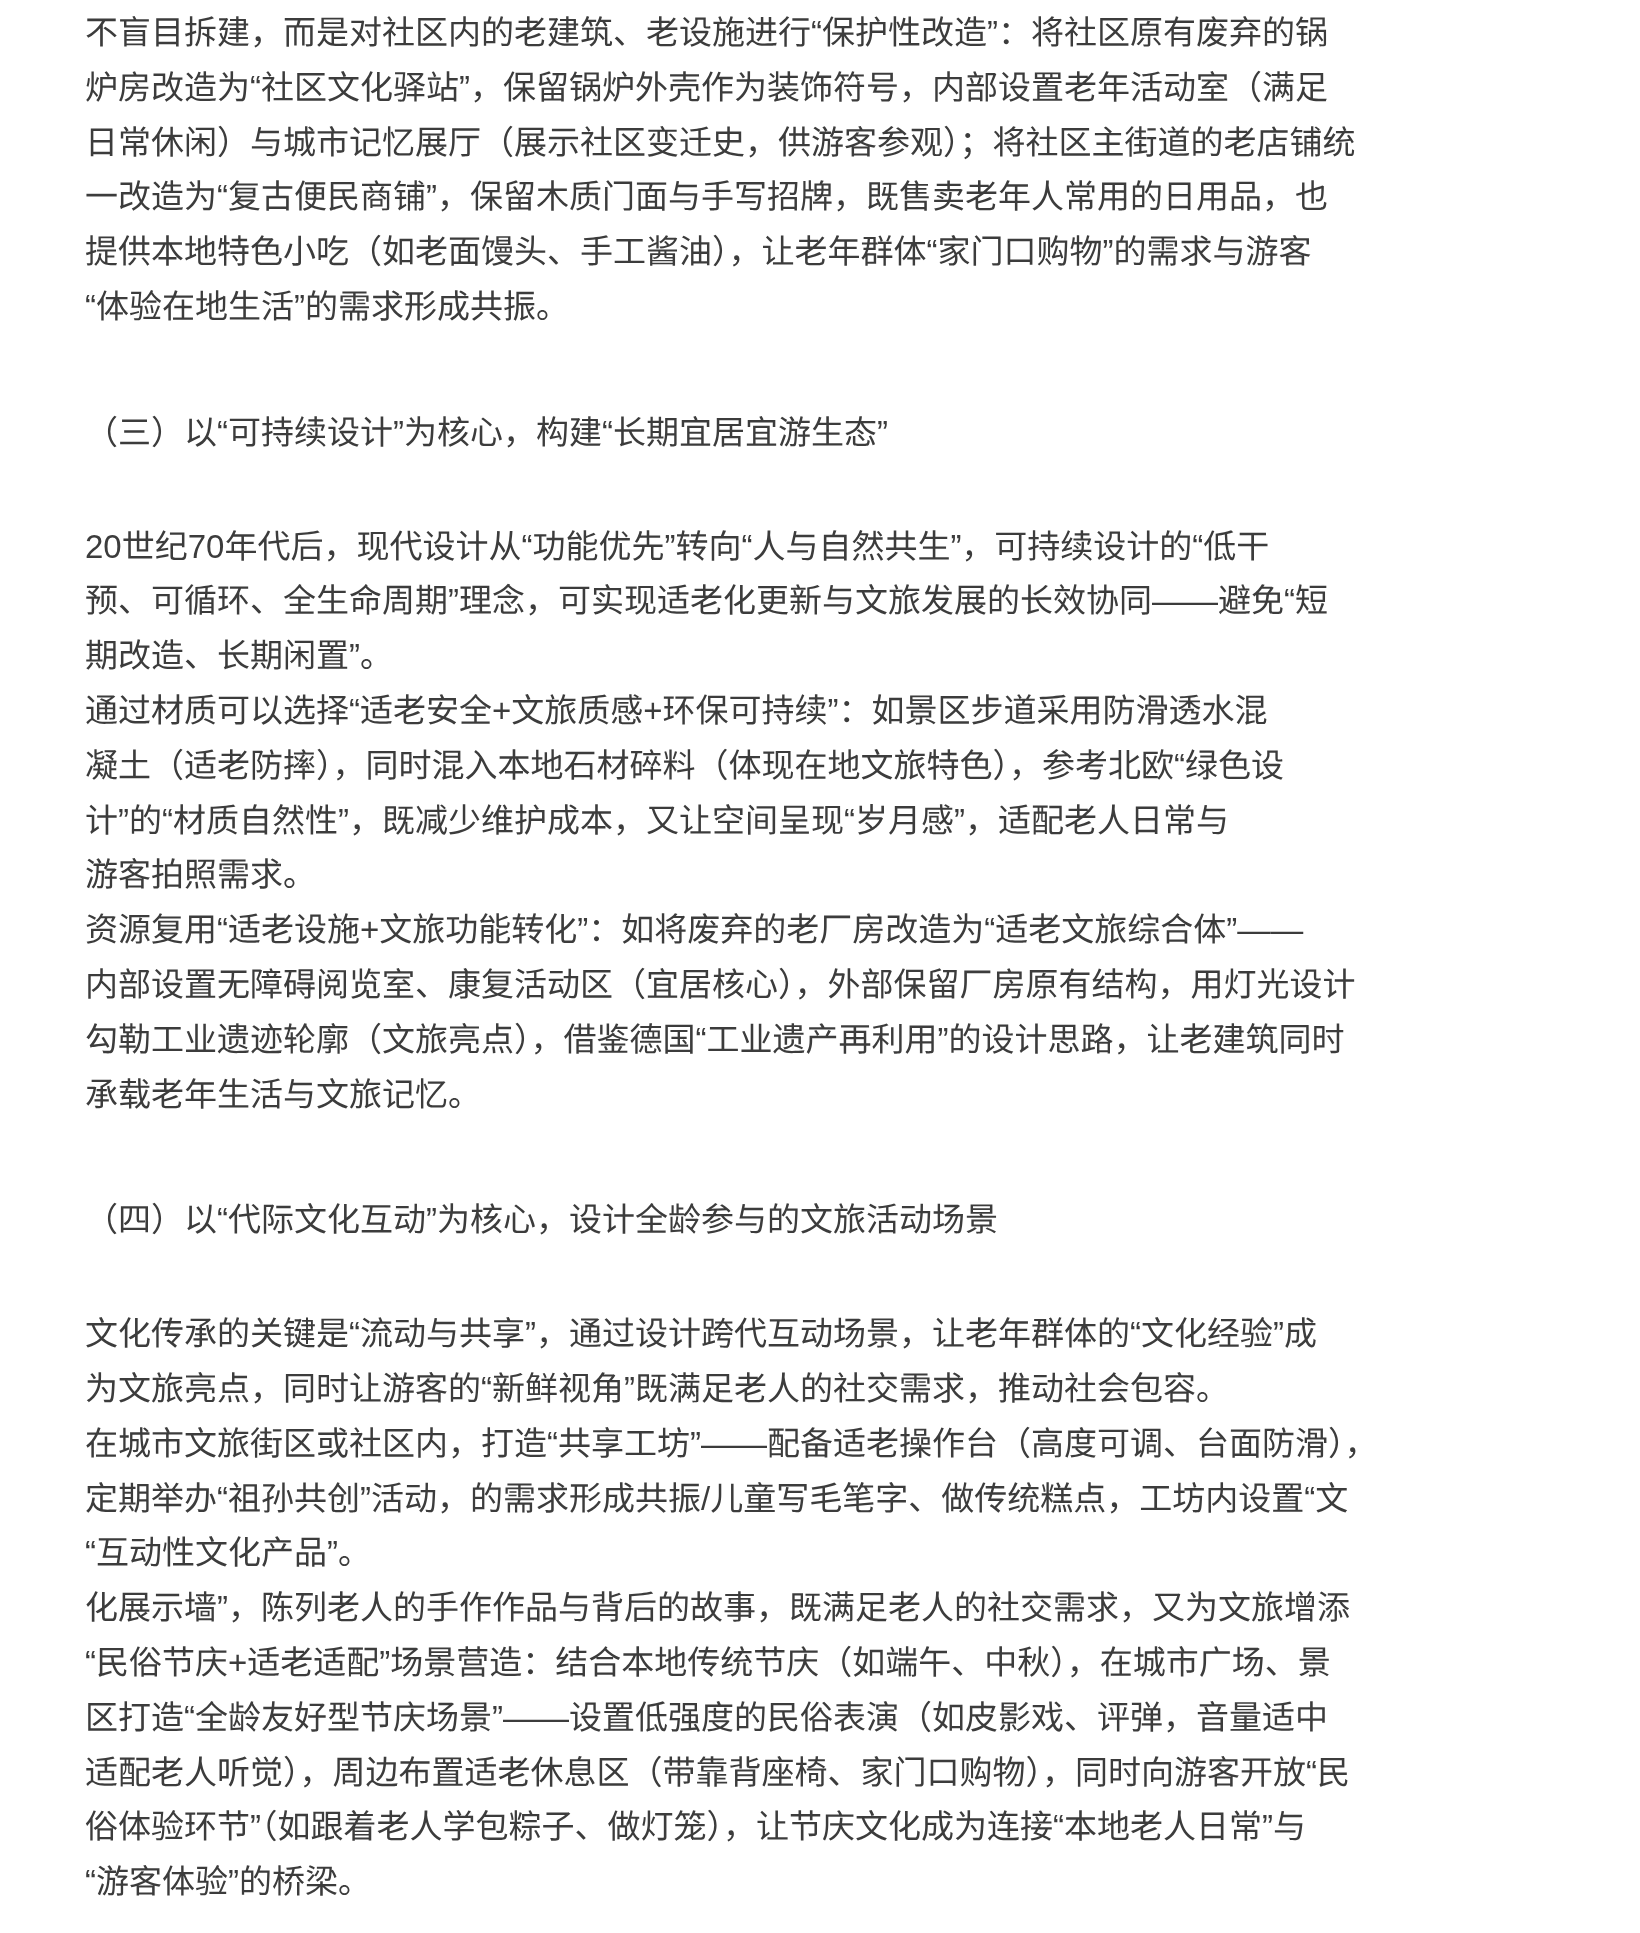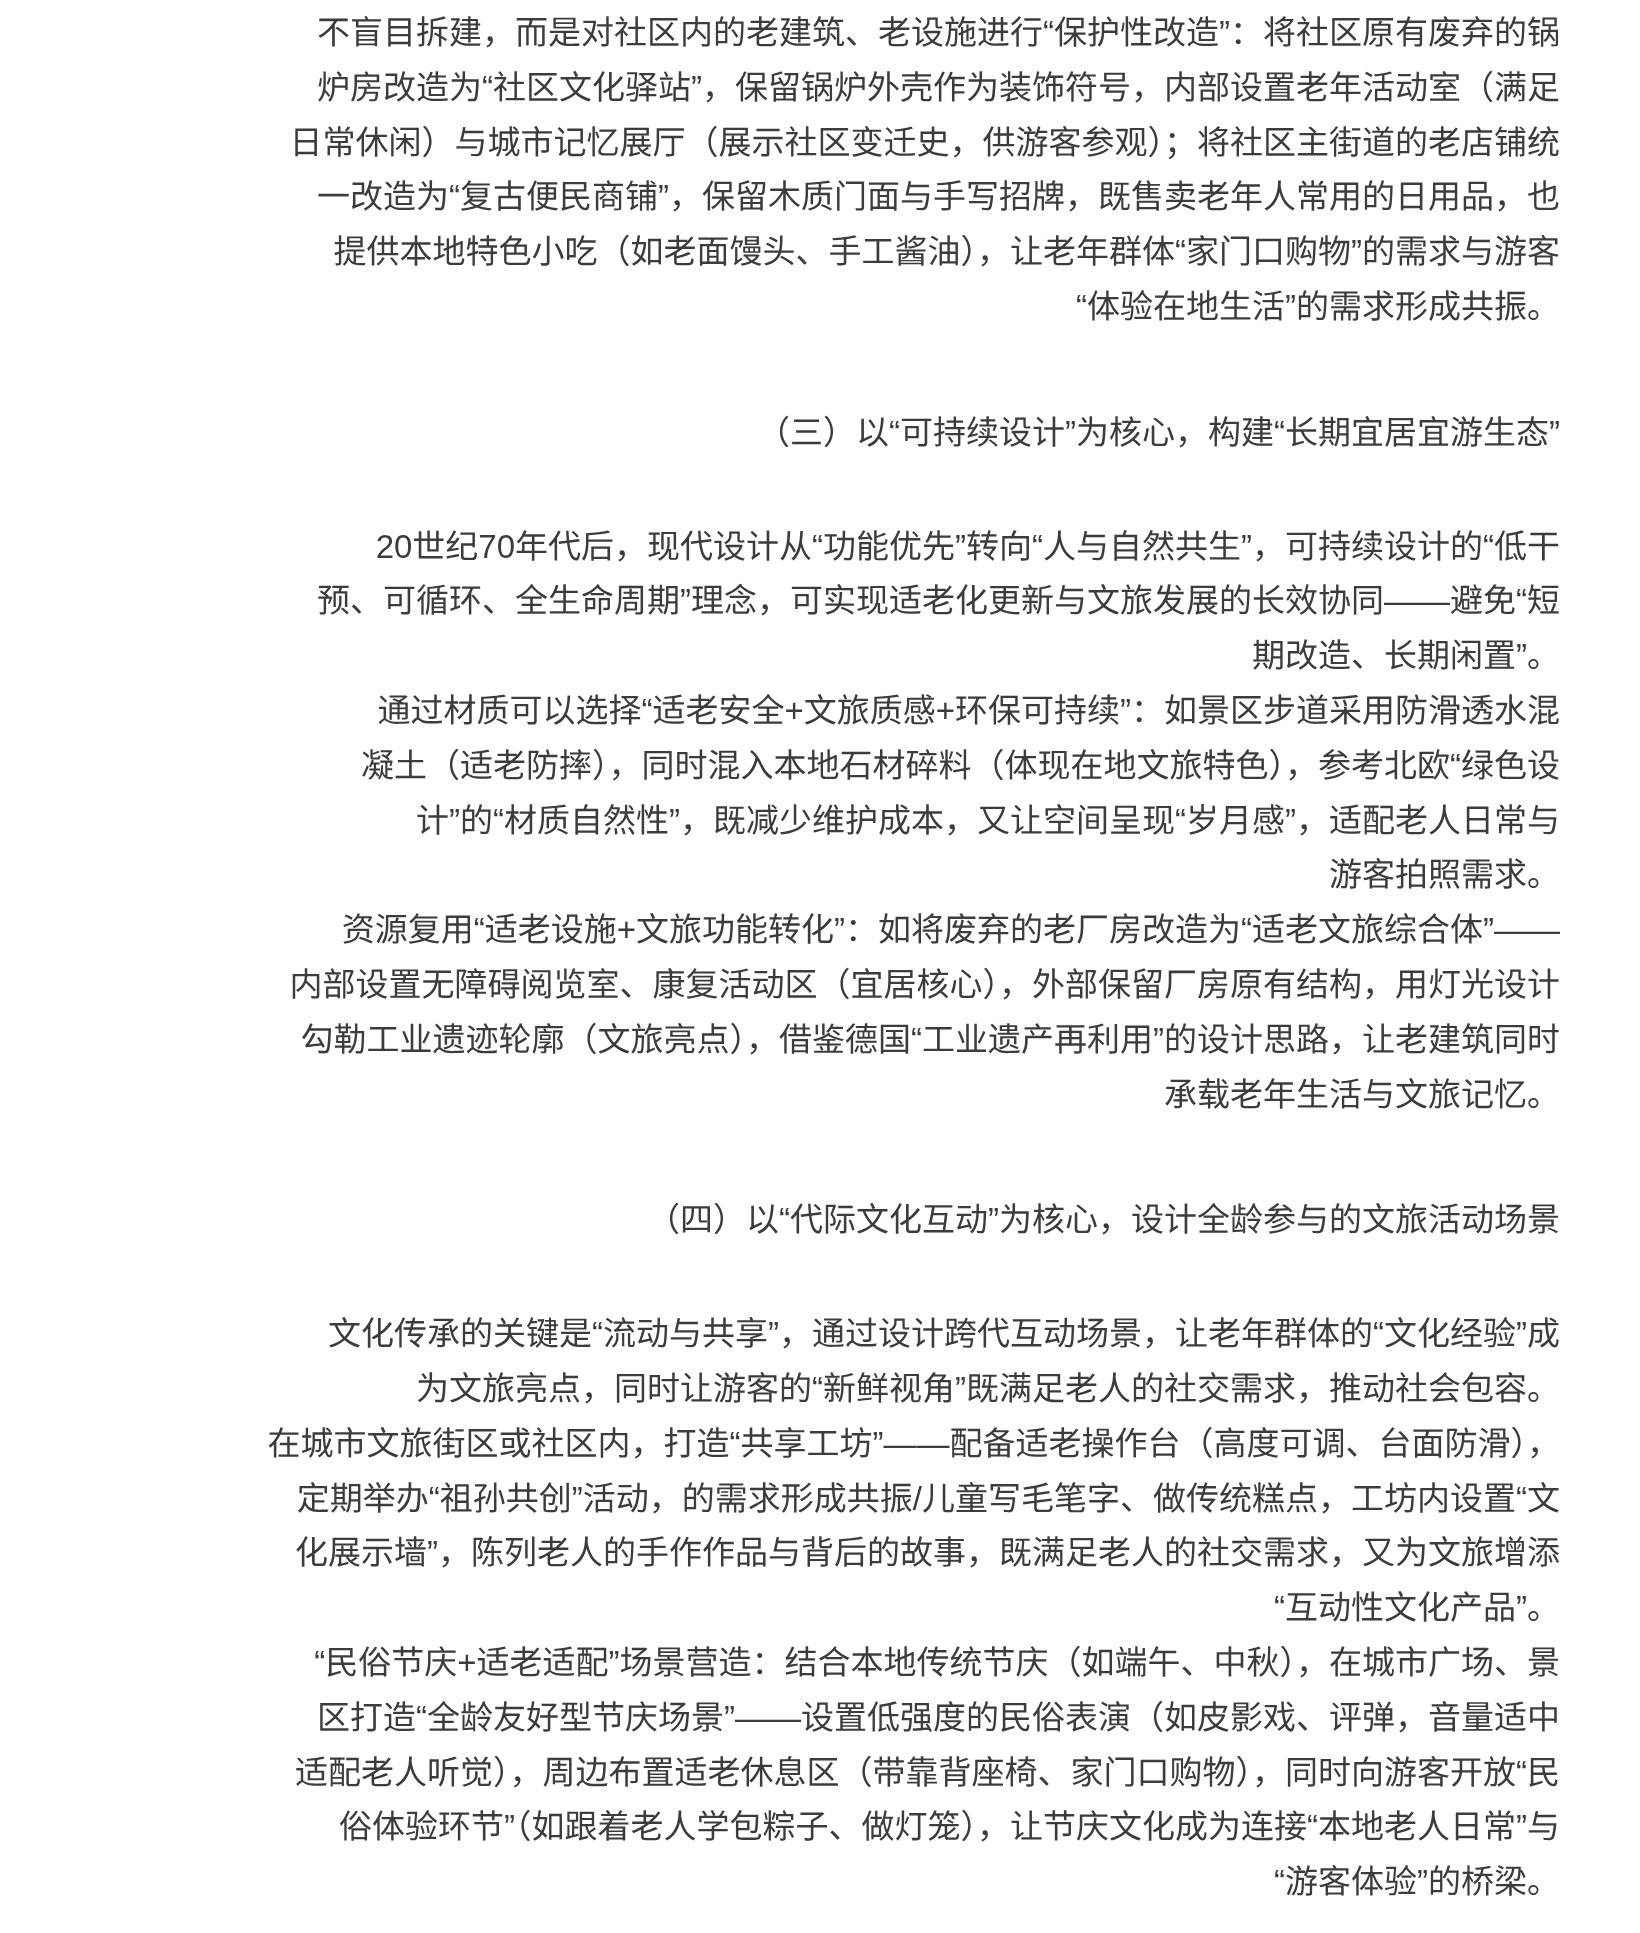--- a/index.html
+++ b/index.html
@@ -12,21 +12,20 @@
     width: 1640px;
     height: 1933px;
     box-sizing: border-box;
     padding: 6px 80px 0 85px;
     overflow: hidden;
     font-family: "Liberation Sans", "DejaVu Sans", sans-serif;
     font-size: 33px;
     line-height: 54.8px;
     color: #3c3c3c;
     background: #ffffff;
-    text-align: right;
   }
   .block { margin: 0; }
   .block.heading { margin: 71px 0 59px 0; }
   .line {
     height: 54.8px;
     white-space: nowrap;
   }
   .seg { white-space: pre; }
   .seg.u {
     text-decoration-color: #bcbcbc;
@@ -69,22 +68,22 @@
     <div class="block heading">
       <div class="line"><span class="seg">（四）以“代际文化互动”为核心，设计全龄参与的文旅活动场景</span></div>
     </div>
     <div class="block paragraph">
       <div class="line"><span class="seg">文化传承的关键是“流动与共享”，通过设计跨代互动场景，让老年群体的“文化经验”成</span></div>
       <div class="line"><span class="seg">为文旅亮点，同时让游客的“新鲜视角”既满足老人的社交需求，推动社会包容。</span></div>
     </div>
     <div class="block paragraph">
       <div class="line"><span class="seg">在</span><span class="seg u">城市文旅街区或社区</span><span class="seg">内，打造“共享工坊”——配备适老操作台（高度可调、台面防滑），</span></div>
       <div class="line"><span class="seg">定期举办“祖孙共创”活动，的需求形成共振/儿童写毛笔字、做传统糕点，工坊内设置“文</span></div>
+      <div class="line"><span class="seg">“互动性文化产品”。</span></div>
       <div class="line"><span class="seg">化展示墙”，陈列老人的手作作品与背后的故事，既满足老人的社交需求，又为文旅增添</span></div>
-      <div class="line"><span class="seg">“互动性文化产品”。</span></div>
     </div>
     <div class="block paragraph">
       <div class="line"><span class="seg">“民俗节庆+适老适配”场景营造：结合本地传统节庆（如端午、中秋），在城市广场、景</span></div>
       <div class="line"><span class="seg">区打造“全龄友好型节庆场景”——设置低强度的民俗表演（如皮影戏、评弹，音量适中</span></div>
       <div class="line"><span class="seg">适配老人听觉），周边布置适老休息区（带靠背座椅、家门口购物），同时向游客开放“民</span></div>
       <div class="line"><span class="seg">俗体验环节”（如跟着老人学包粽子、做灯笼），让节庆文化成为连接“本地老人日常”与</span></div>
       <div class="line"><span class="seg">“游客体验”的桥梁。</span></div>
     </div>
   </main>
 

